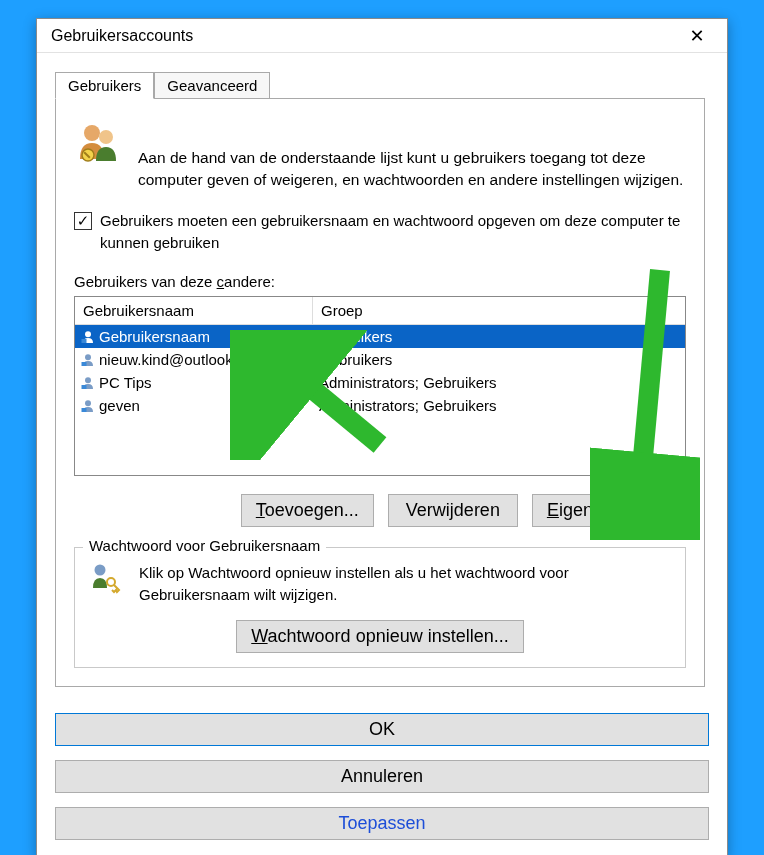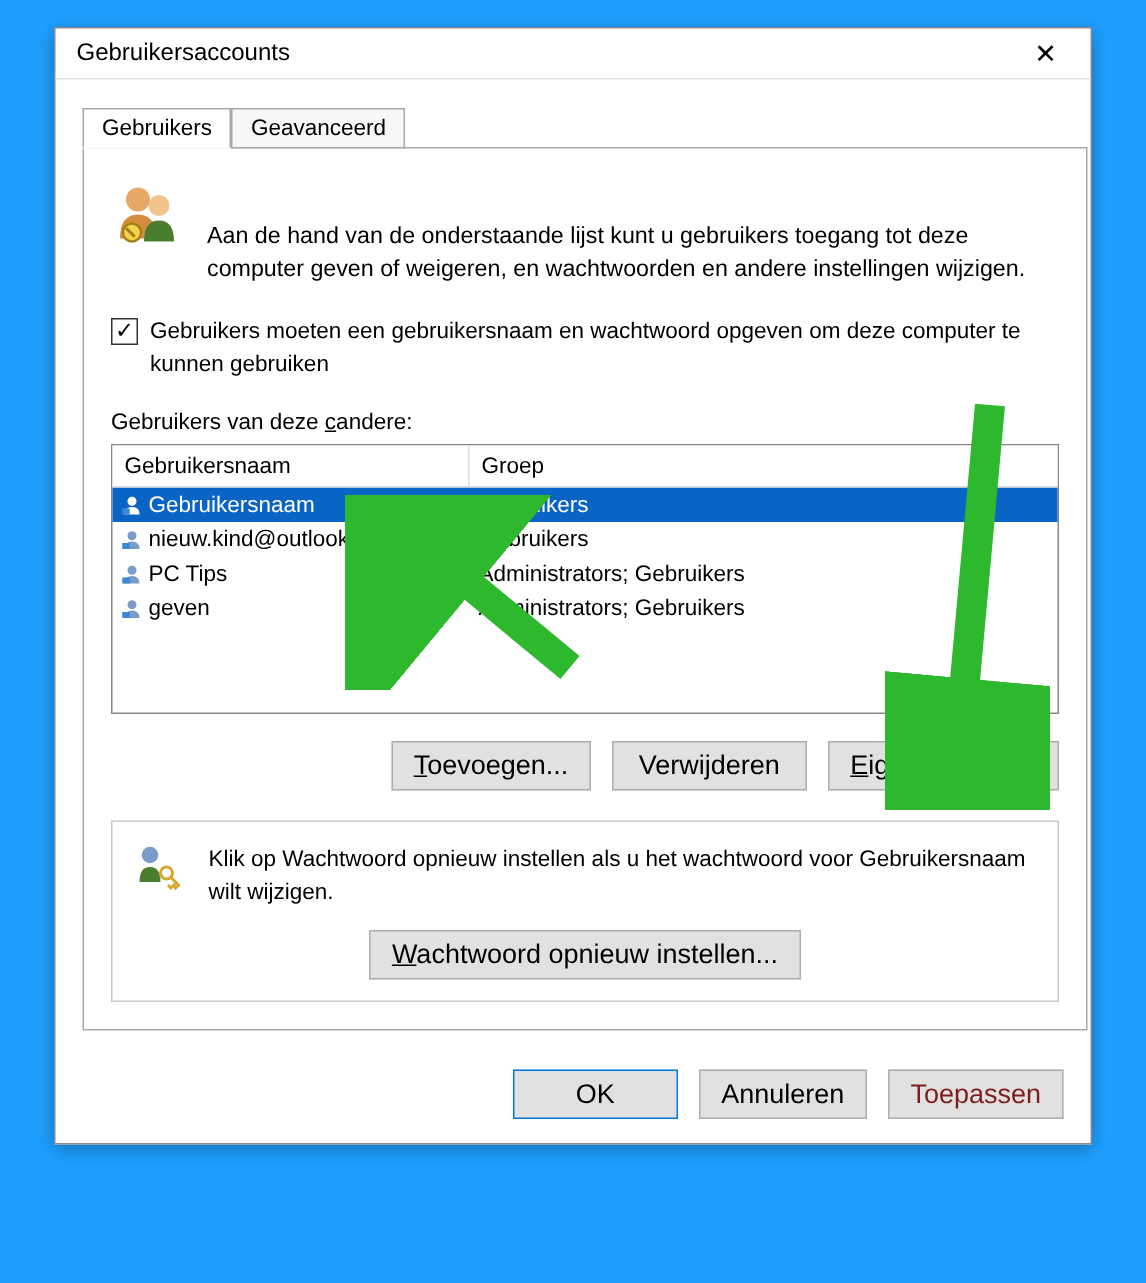--- a/index.html
+++ b/index.html
@@ -38,21 +38,21 @@
     width: 44px;
     height: 32px;
     display: flex;
     align-items: center;
     justify-content: center;
     font-size: 18px;
     font-weight: 300;
     cursor: pointer;
   }
   .content {
-    padding: 18px 2px 14px 18px;
+    padding: 18px 22px 14px 18px;
   }
   .tabs {
     display: flex;
     position: relative;
     top: 1px;
     z-index: 2;
   }
   .tab {
     border: 1px solid #a9a9a9;
     padding: 4px 12px;
@@ -196,27 +196,28 @@
   .pw-btn-row {
     display: flex;
     justify-content: center;
     margin-top: 14px;
   }
   .dialog-buttons {
     display: flex;
     justify-content: flex-end;
     gap: 14px;
     padding: 12px 18px 16px 18px;
+    flex-direction: column;
   }
   .dialog-buttons .win-btn { min-width: 110px; }
   .dialog-buttons .win-btn.default {
     border: 1.5px solid #0078d7;
   }
   .dialog-buttons .win-btn.disabled {
-    color: #7f1d1d;
+    color: #1d4ed8;
     cursor: default;
   }
   
   .arrow {
     position: absolute;
     z-index: 100;
   }
   .underline { text-decoration: underline; }
 </style>
 </head>
@@ -324,20 +325,21 @@
         </div>
       </div>
 
       <div class="button-row">
         <button class="win-btn"><span class="underline">T</span><span>oevoegen...</span></button>
         <button class="win-btn">Verwijderen</button>
         <button class="win-btn"><span class="underline">E</span><span>igenschappen</span></button>
       </div>
 
       <div class="fieldset">
+        <div class="fieldset-legend">Wachtwoord voor Gebruikersnaam</div>
         <div class="pw-row">
           <svg class="key-icon" viewBox="0 0 32 32">
             <circle cx="11" cy="8" r="5.5" fill="#7a9cc6"></circle>
             <path d="M4 26 Q4 16 11 16 Q18 16 18 26 Z" fill="#4a7d2e"></path>
             <circle cx="22" cy="20" r="4" fill="none" stroke="#d4a92e" stroke-width="2"></circle>
             <path d="M25 23 L30 28 L28 30 L27 28 L25 30 L23 28" fill="none" stroke="#d4a92e" stroke-width="2"></path>
           </svg>
           <div class="pw-text">Klik op Wachtwoord opnieuw instellen als u het wachtwoord voor Gebruikersnaam wilt wijzigen.</div>
         </div>
         <div class="pw-btn-row">

